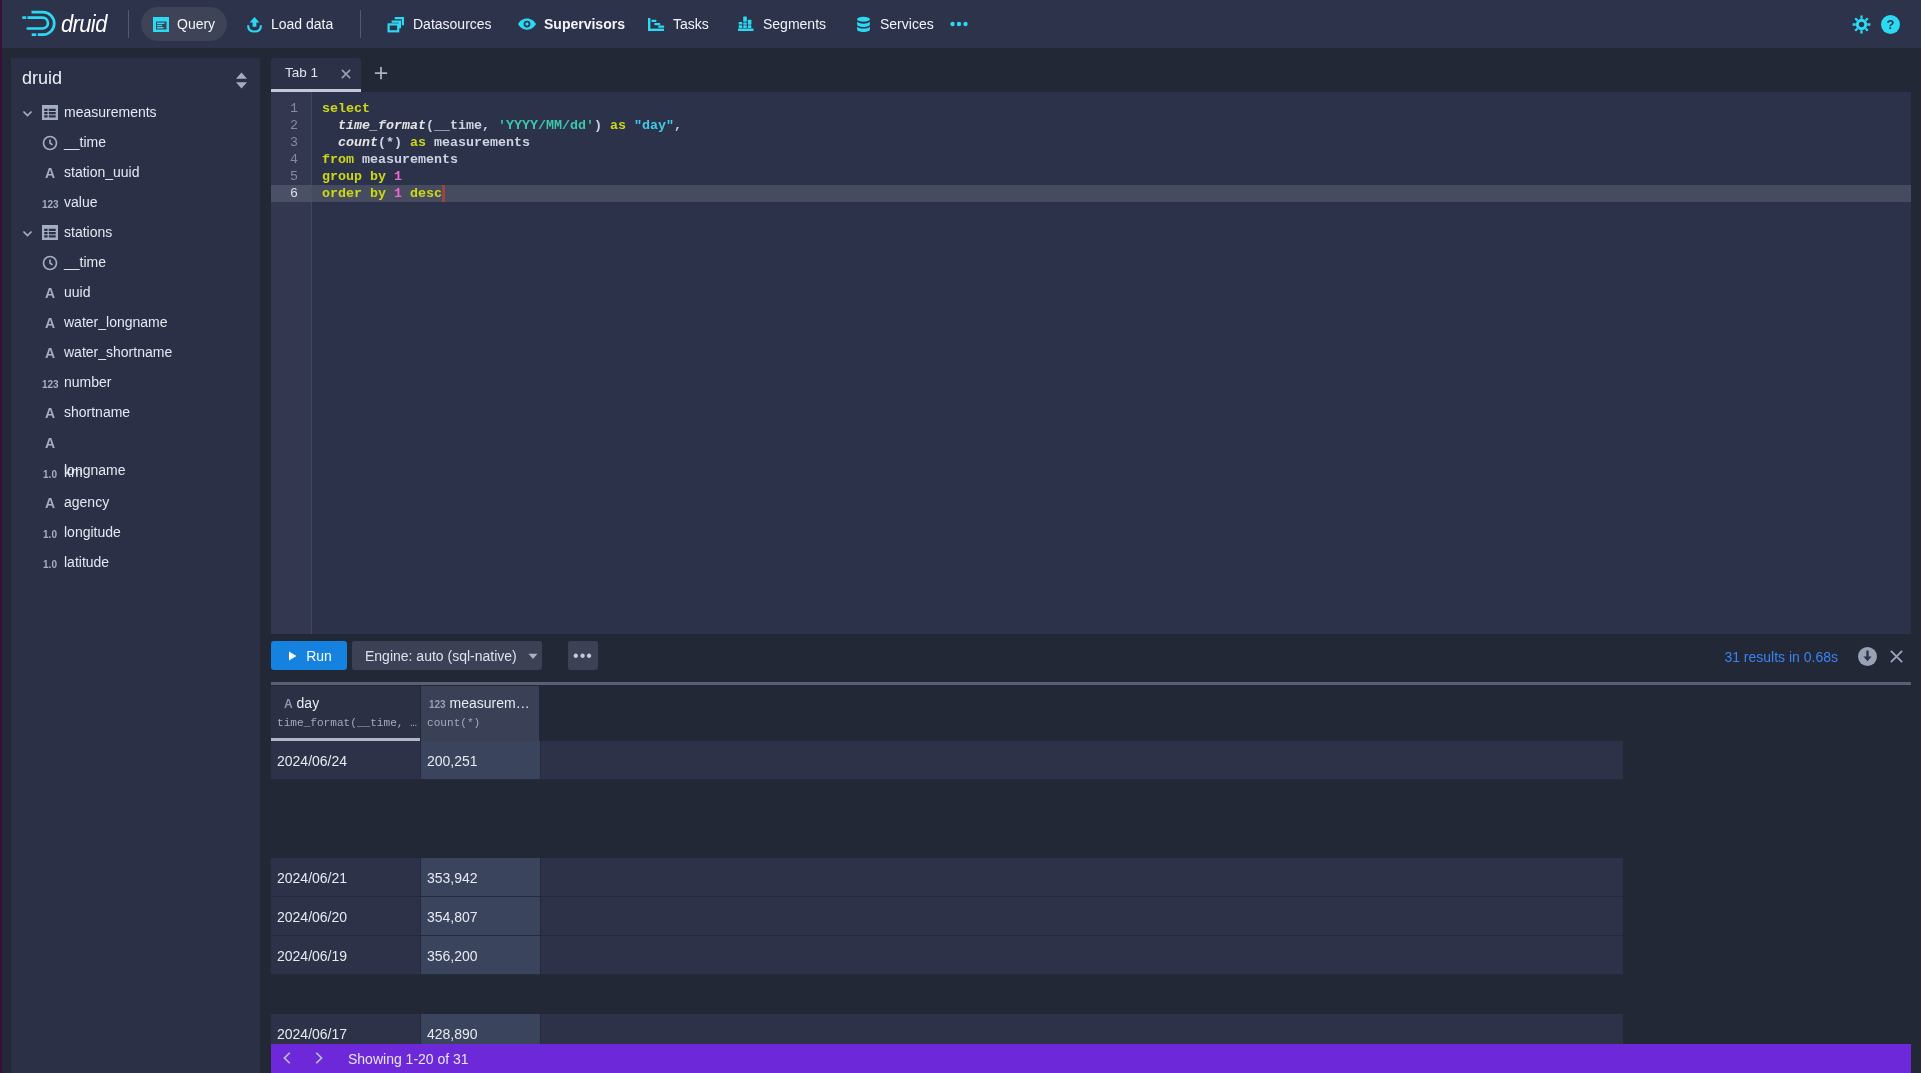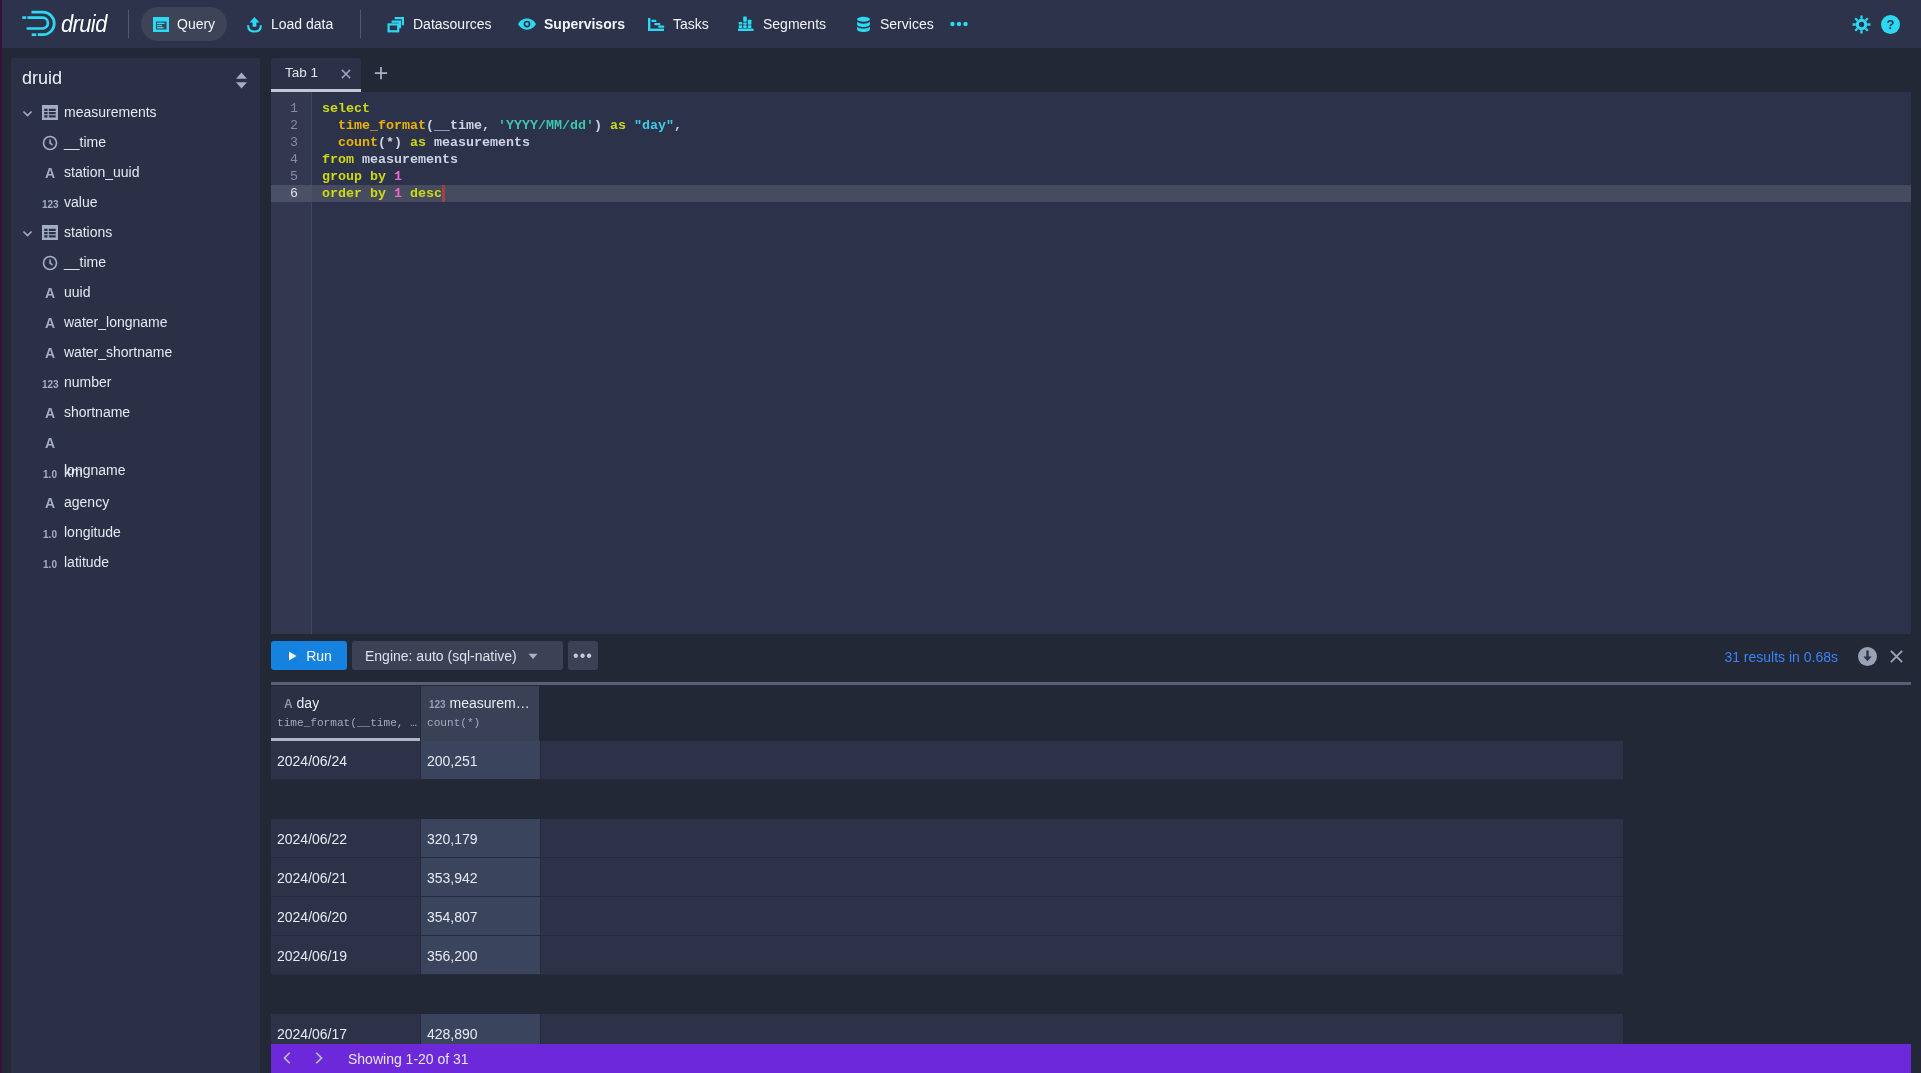--- a/index.html
+++ b/index.html
@@ -29,26 +29,26 @@
 .tab .t { position:absolute; left:14px; top:7px; }
 .plus { position:absolute; left:374px; top:66px; color:#a8b2c6; }
 
 
 .editor { position:absolute; left:271px; top:92px; width:1640px; height:542px; background:#2d324b; }
 .gutter { position:absolute; left:0; top:0; width:41px; height:542px; background:#333850; border-right:1px solid #41465e; }
 .lnum { position:absolute; right:13px; width:30px; text-align:right; font-family:"Liberation Mono", monospace; font-size:13.3px; line-height:17px; color:#828ca3; }
 .cline { position:absolute; left:51px; font-family:"Liberation Mono", monospace; font-size:13.34px; line-height:17px; white-space:pre; color:#ccd3e2; font-weight:bold; }
 .hl6 { position:absolute; left:0; top:93px; width:1640px; height:17px; background:#464b60; }
 .hlg { position:absolute; left:0; top:93px; width:41px; height:17px; background:#4a5065; }
-.kw { color:#ccd916; } .fn { color:#eab308; } .st { color:#3cc8ac;font-family:Liberation Mono, monospace; } .st2 { color:#3ecce8; } .nu { color:#ee68cc; }
+.kw { color:#ccd916; } .fn { color:#e5e5e5;font-style:italic; } .st { color:#3cc8ac;font-family:Liberation Mono, monospace; } .st2 { color:#3ecce8; } .nu { color:#ee68cc; }
 .cursor { position:absolute; left:171px; top:93px; width:3px; height:17px; background:#9c4343; }
 
 
 .runbtn { position:absolute; left:271px; top:641px; width:76px; height:29px; background:#1582e0; border-radius:3px; color:#fff; font-size:14px; display:flex; align-items:center; justify-content:center; gap:8px; }
-.engbtn { position:absolute; left:352px; top:641px; width:211px; height:29px; background:#3c4156; border-radius:3px; color:#dde1ea; font-size:14px; display:flex; align-items:center; padding-left:13px; gap:10px; }
+.engbtn { position:absolute; left:352px; top:641px; width:190px; height:29px; background:#3c4156; border-radius:3px; color:#dde1ea; font-size:14px; display:flex; align-items:center; padding-left:13px; gap:10px; }
 .dotsbtn { position:absolute; left:568px; top:641px; width:30px; height:29px; background:#3c4156; border-radius:3px; color:#c3cbda; display:flex; align-items:center; justify-content:center; }
 .results-meta { position:absolute; top:649px; right:83px; color:#3b82f6; font-size:14px; }
 .divider { position:absolute; left:271px; top:682px; width:1640px; height:3px; background:#596075; }
 .th1 { position:absolute; left:271px; top:686px; width:150px; height:55px; background:#2b3045; border-right:1px solid #232837; }
 .th2 { position:absolute; left:421px; top:686px; width:119px; height:55px; background:#3a4156; border-right:1px solid #232837; }
 .th-underline { position:absolute; left:271px; top:738px; width:149px; height:3px; background:#aeb6c8; }
 .th-name { position:absolute; left:13px; top:9px; color:#e8ebf2; font-size:14px; white-space:nowrap; overflow:hidden; max-width:106px; }
 .th-sub { position:absolute; left:6px; top:31px; white-space:nowrap; overflow:hidden; max-width:144px; color:#a2abbd; font-family:"Liberation Mono", monospace; font-size:11.1px; }
 .rows { position:absolute; left:271px; top:741px; width:1640px; height:303px; overflow:hidden; }
 .row { position:absolute; left:0; width:1352px; height:39px; background:#2d3248; border-bottom:1px solid #252a3c; }
@@ -302,25 +302,20 @@
   <div class="th-sub">count(*)</div>
 </div>
 <div class="th-underline"></div>
 
 <div class="rows" id="rows">
     <div class="row" style="top:0px;">
       <div class="c2bg"></div>
       <span class="c1">2024/06/24</span>
       <span class="c2">200,251</span>
     </div>
-    <div class="row" style="top:78px;">
-      <div class="c2bg"></div>
-      <span class="c1">2024/06/22</span>
-      <span class="c2">320,179</span>
-    </div>
     <div class="row" style="top:117px;">
       <div class="c2bg"></div>
       <span class="c1">2024/06/21</span>
       <span class="c2">353,942</span>
     </div>
     <div class="row" style="top:156px;">
       <div class="c2bg"></div>
       <span class="c1">2024/06/20</span>
       <span class="c2">354,807</span>
     </div>

